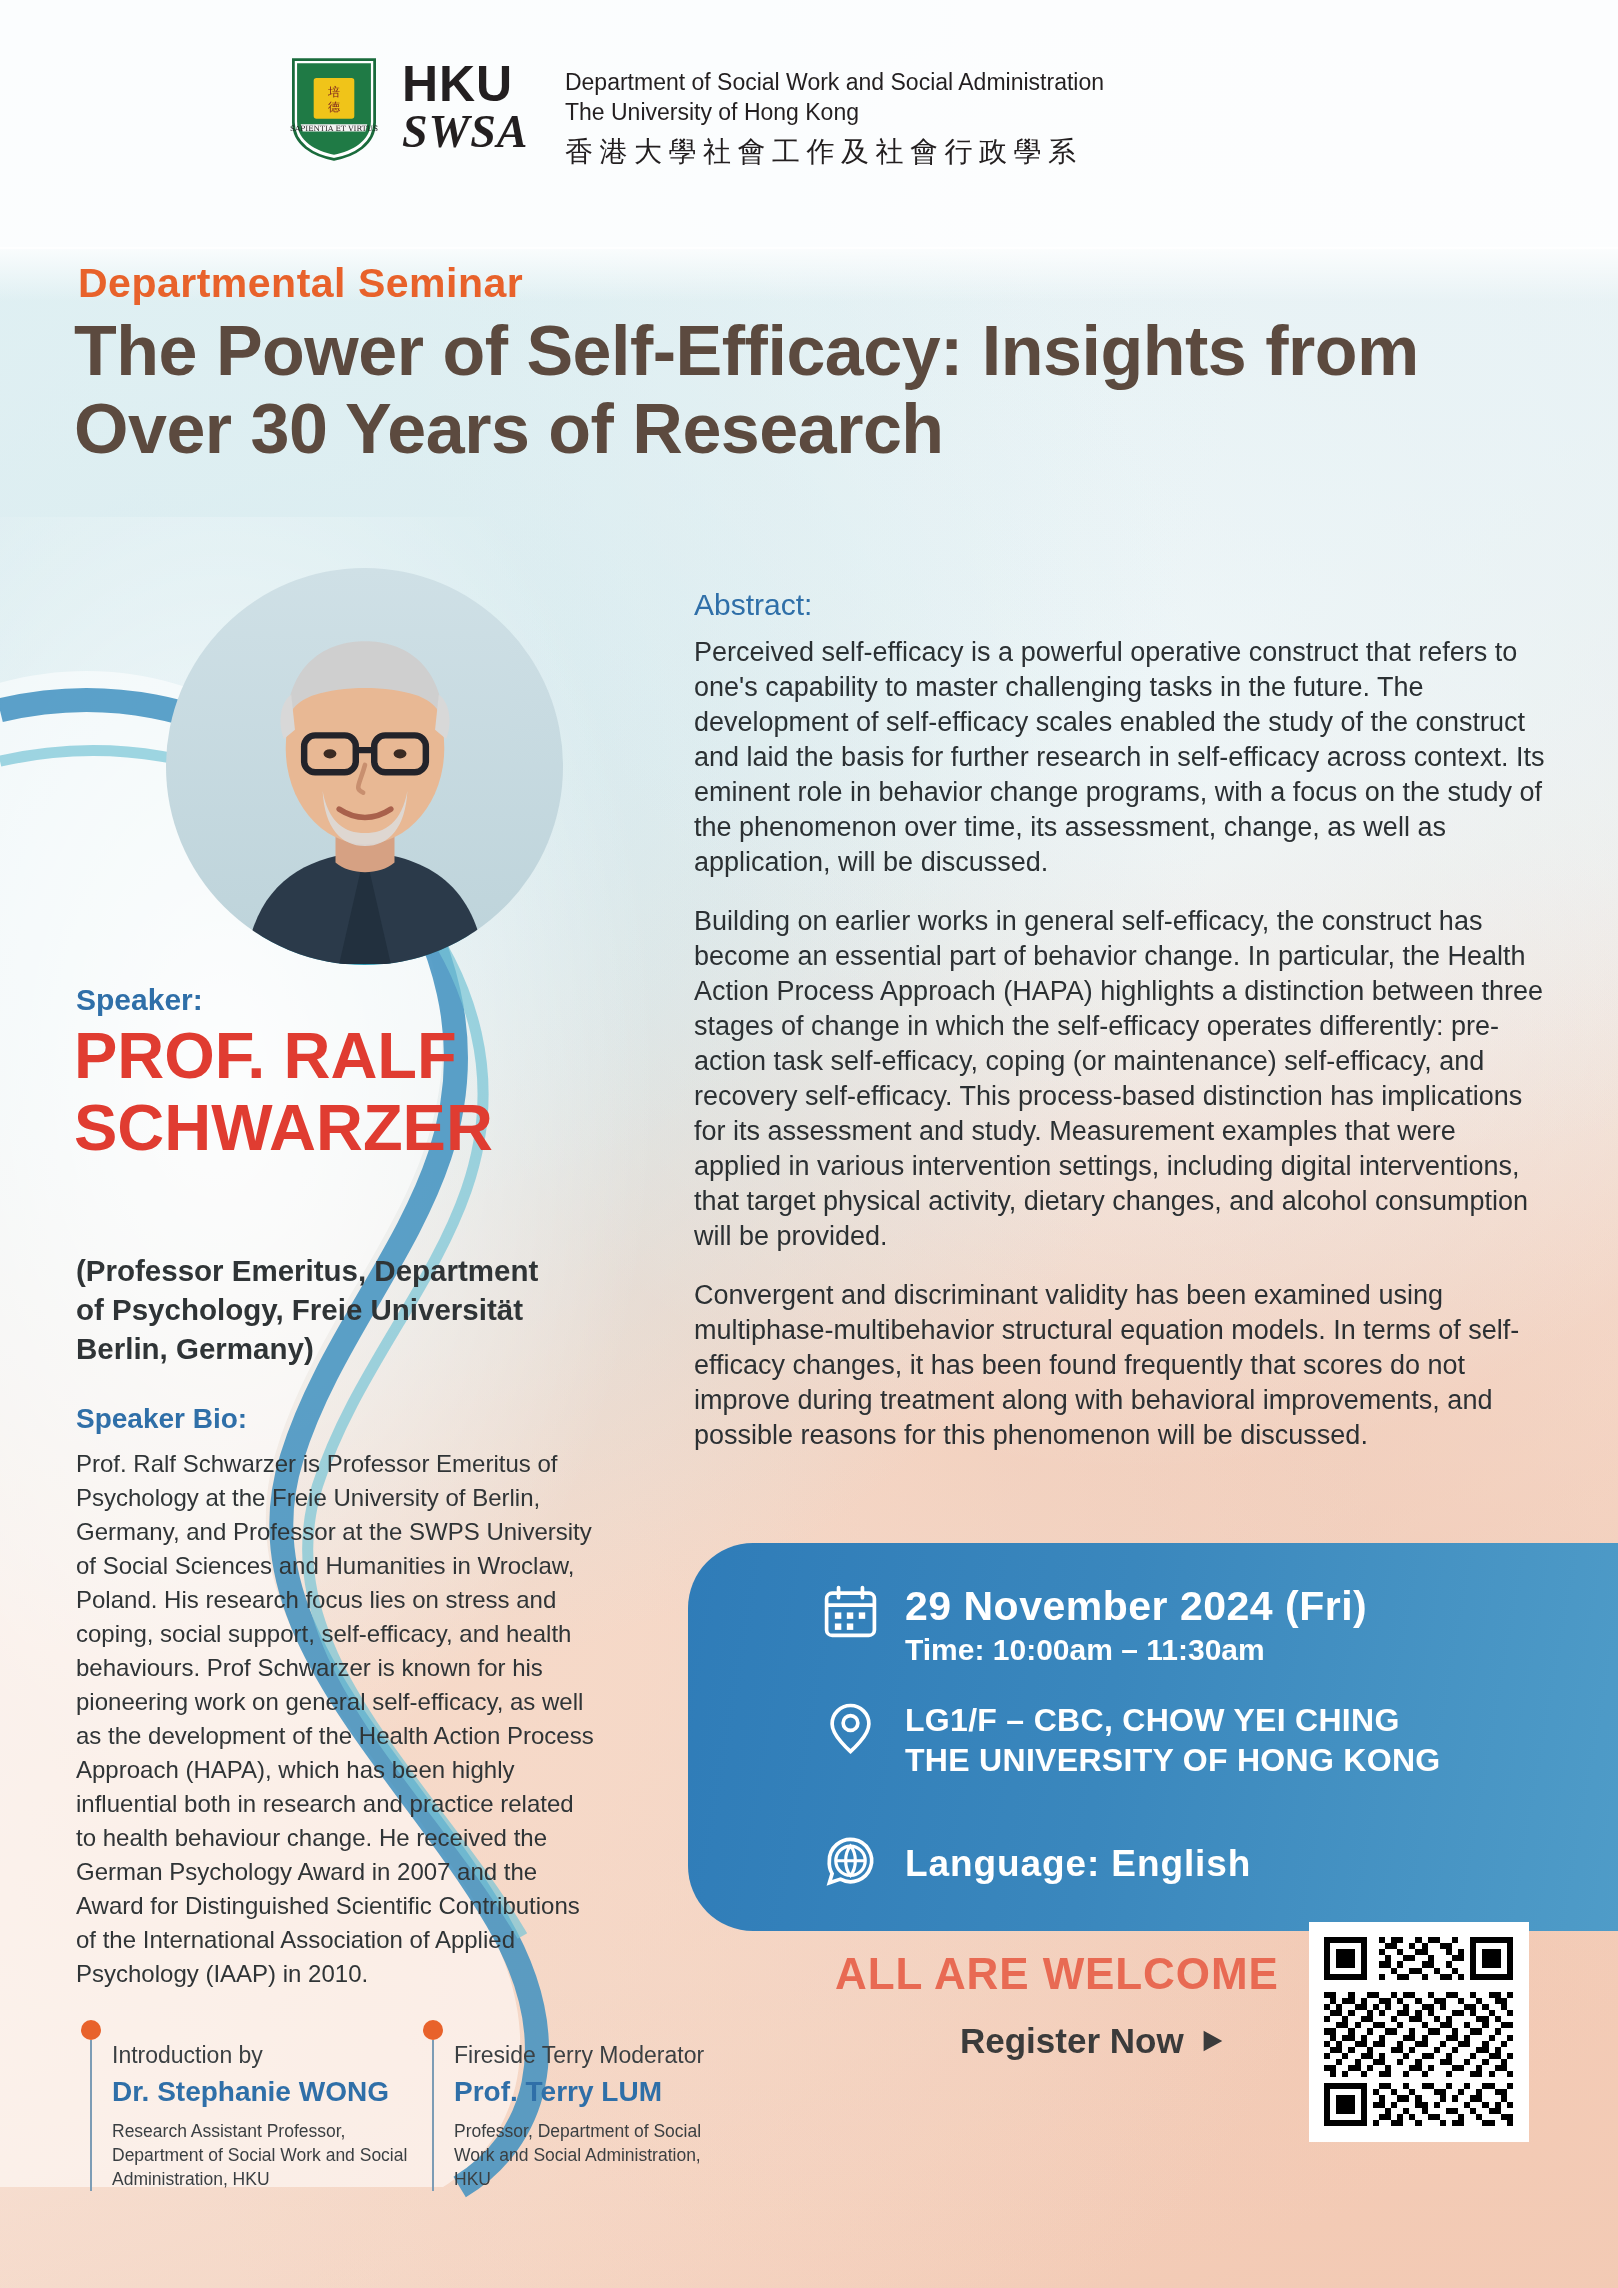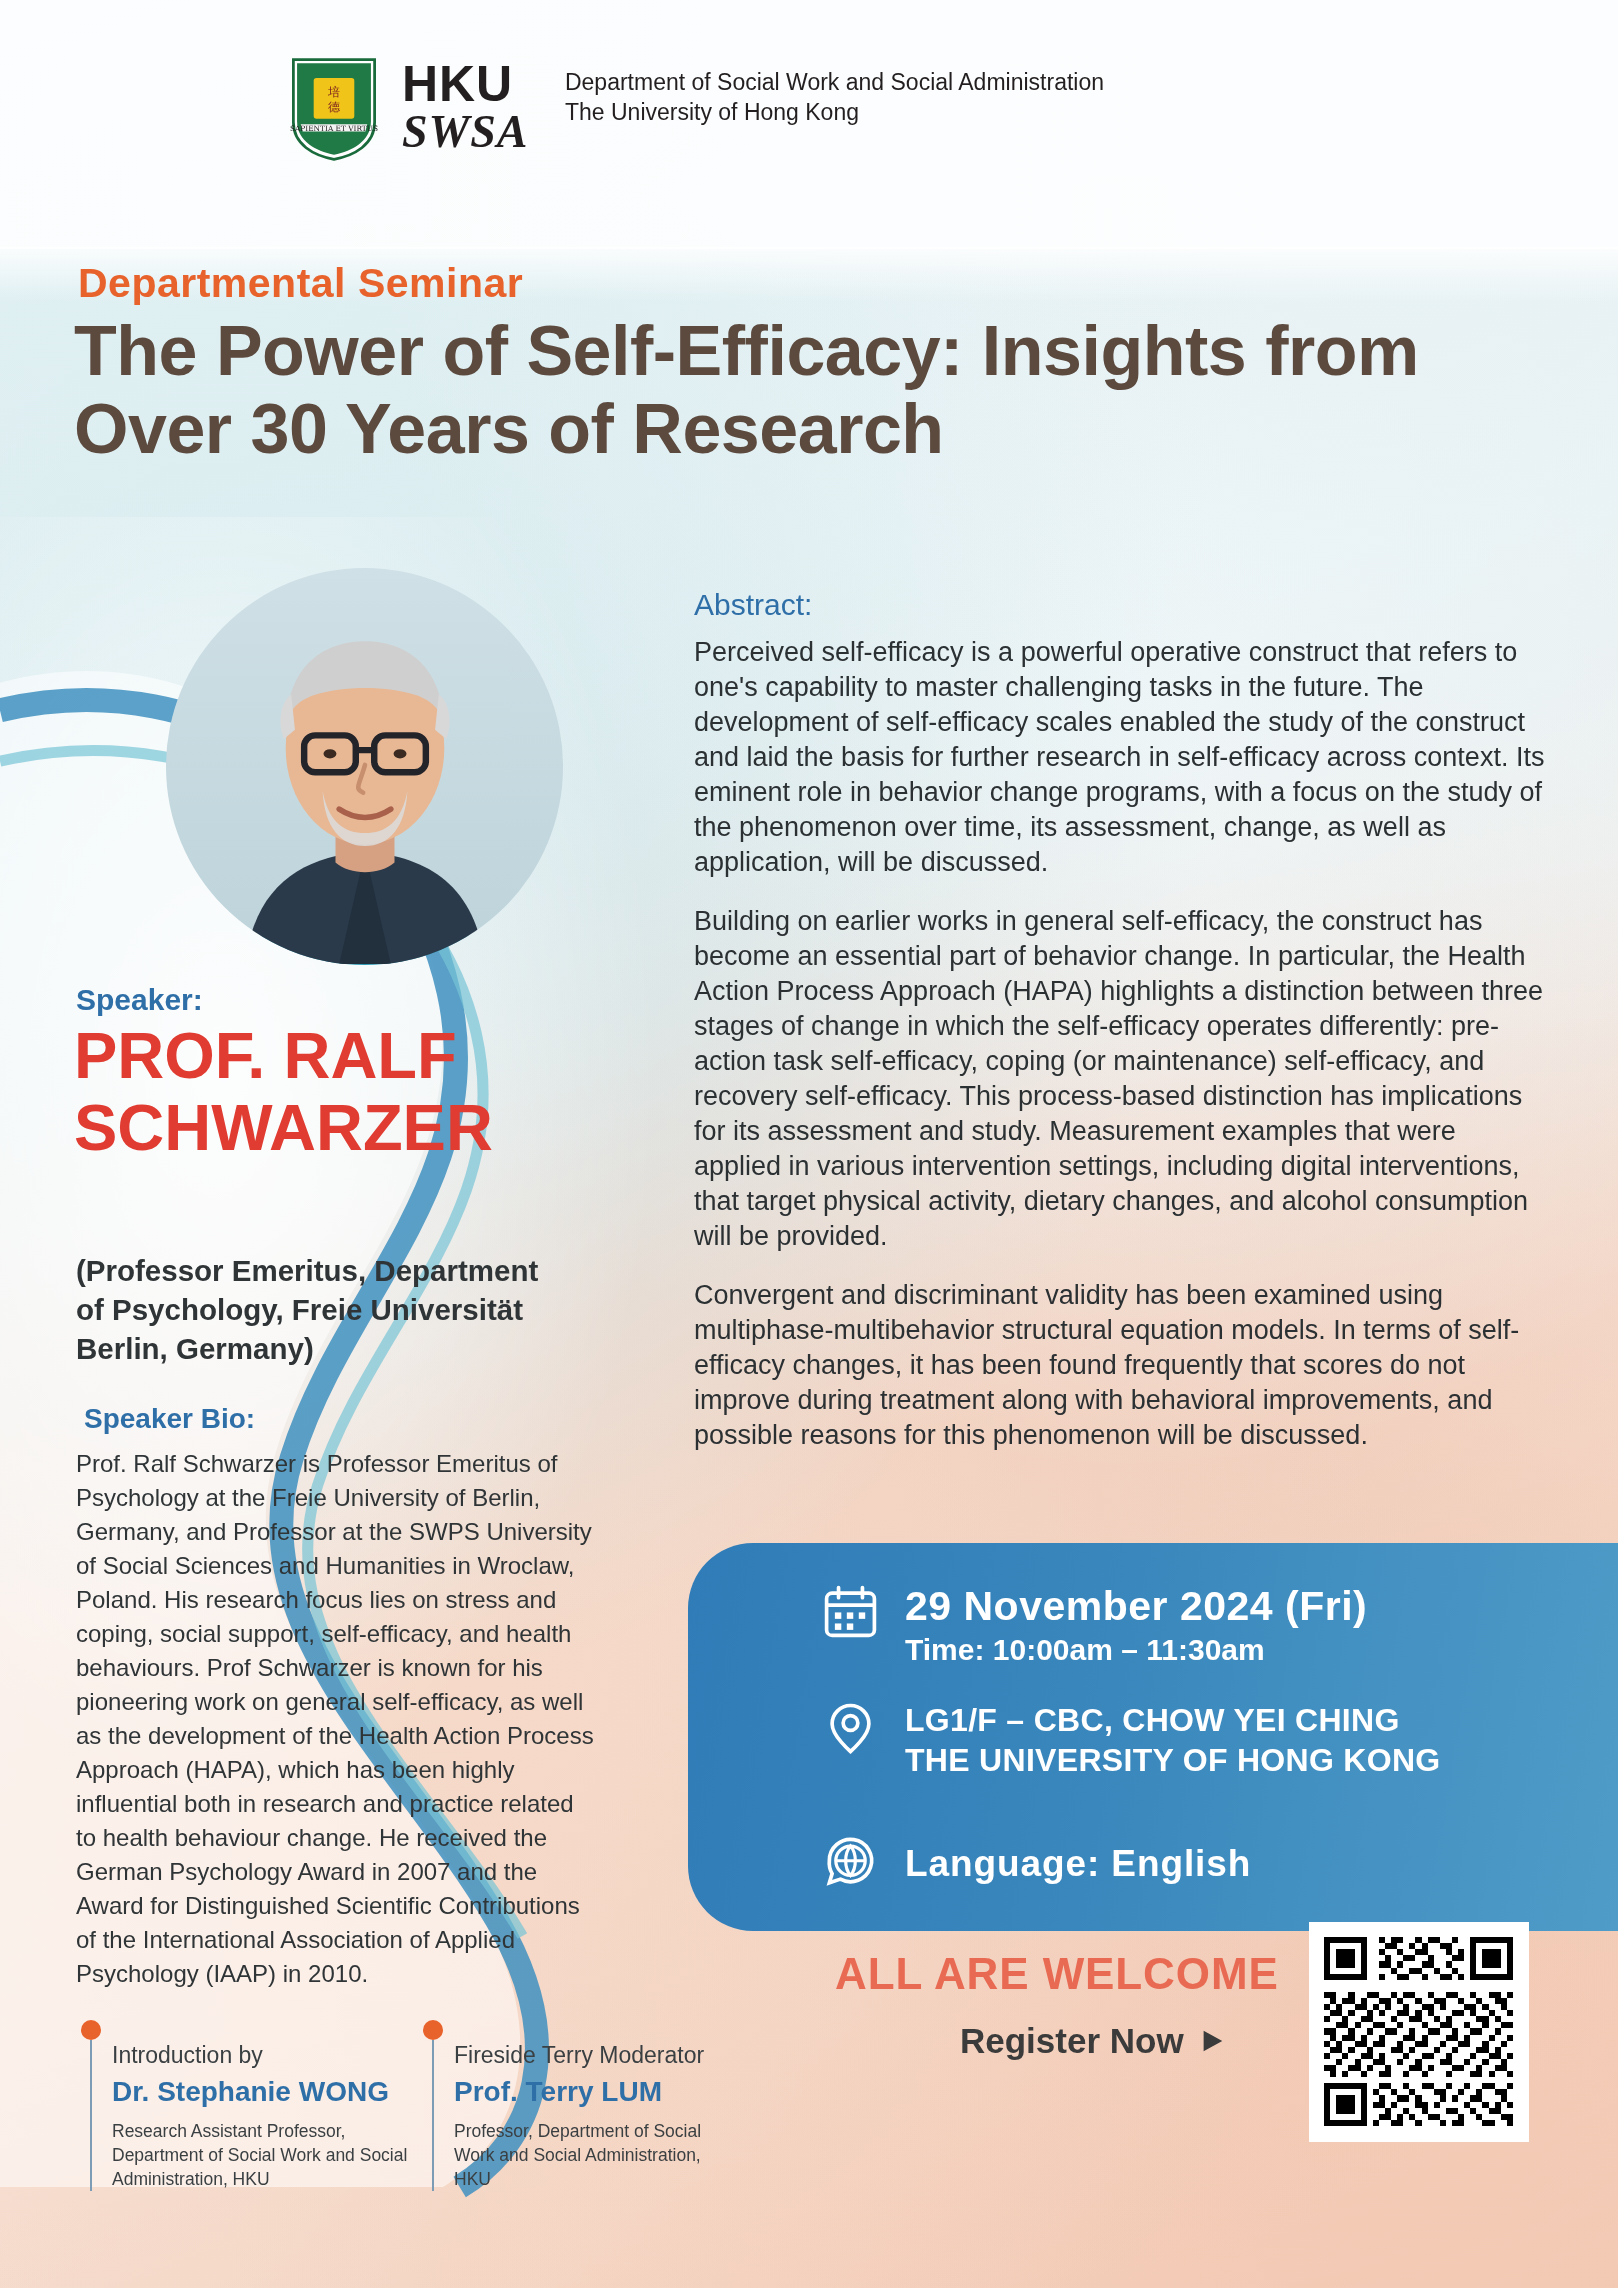--- a/index.html
+++ b/index.html
@@ -107,21 +107,21 @@
   }
   .speaker-name {
     position: absolute; left: 74px; top: 1020px; width: 554px;
     font-size: 65px; line-height: 72px; font-weight: bold; color: #e03c31;
   }
   .speaker-affil {
     position: absolute; left: 76px; top: 1251px; width: 498px;
     font-size: 29.5px; line-height: 39px; color: #2f3436; font-weight: bold;
   }
   .bio-label {
-    position: absolute; left: 84px; top: 1403px;
+    position: absolute; left: 76px; top: 1403px;
     font-size: 28px; font-weight: bold; color: #2f6fa8;
   }
   .bio-text {
     position: absolute; left: 76px; top: 1447px; width: 521px;
     font-size: 24px; line-height: 34px; color: #2f3436;
   }
 
   
   .abstract-label {
     position: absolute; left: 694px; top: 588px;
@@ -210,20 +210,21 @@
   </svg>
 
   <div class="hku-logo">
     <div class="hku-text">HKU</div>
     <div class="swsa-text">SWSA</div>
   </div>
 
   <div class="dept-lines">
     <div class="dept-en">Department of Social Work and Social Administration</div>
     <div class="dept-en">The University of Hong Kong</div>
+    <div class="dept-zh">香港大學社會工作及社會行政學系</div>
   </div>
 </div>
 
 <div class="kicker">Departmental Seminar</div>
 <div class="title">The Power of Self-Efficacy: Insights from Over 30 Years of Research</div>
 
 <div class="photo-wrap">
   <div class="photo-circle">
     <svg class="face" viewBox="0 0 300 384">
 

